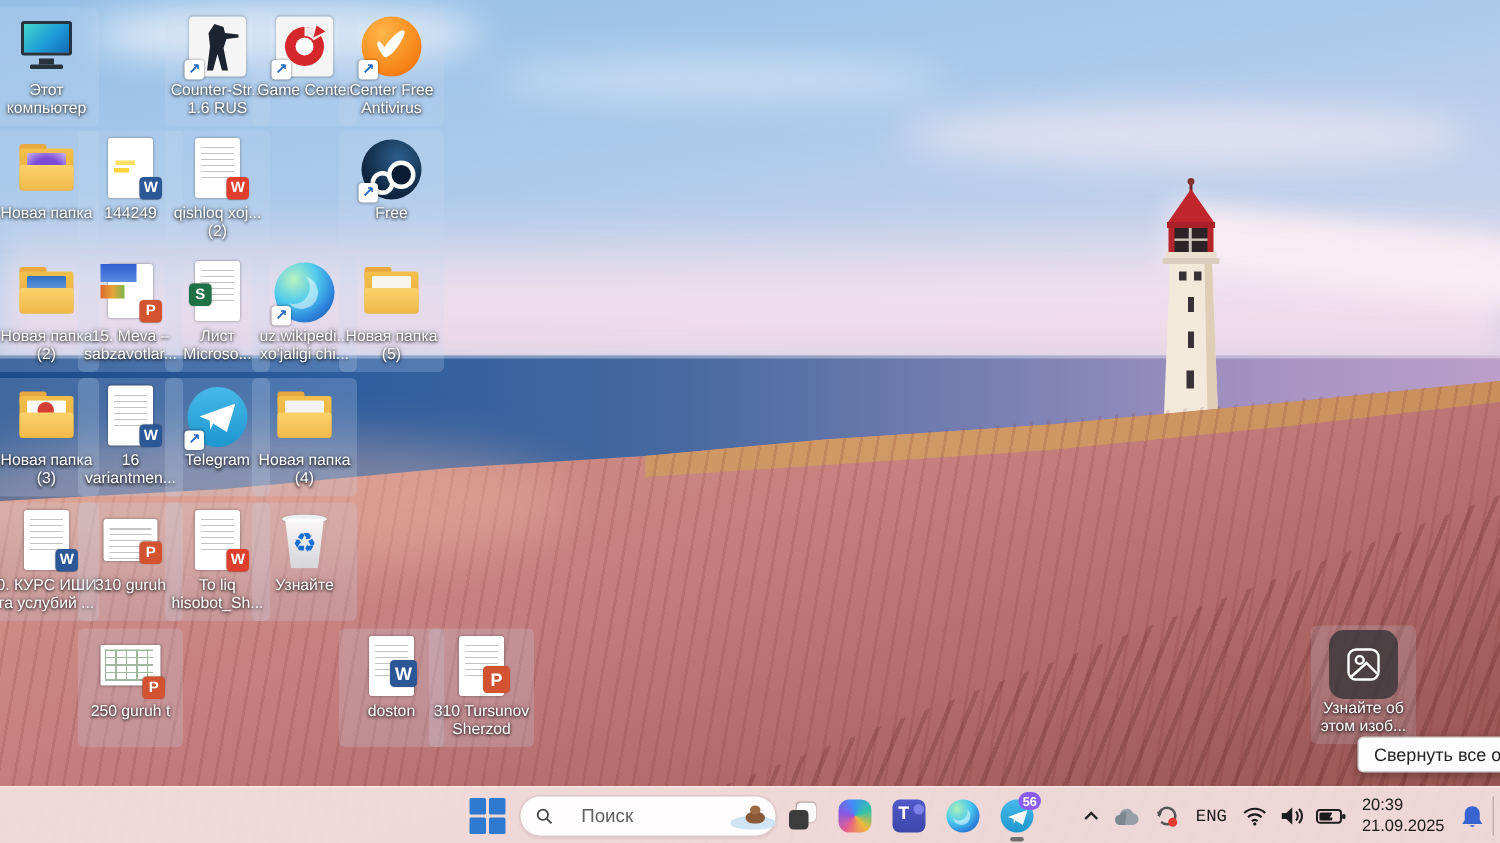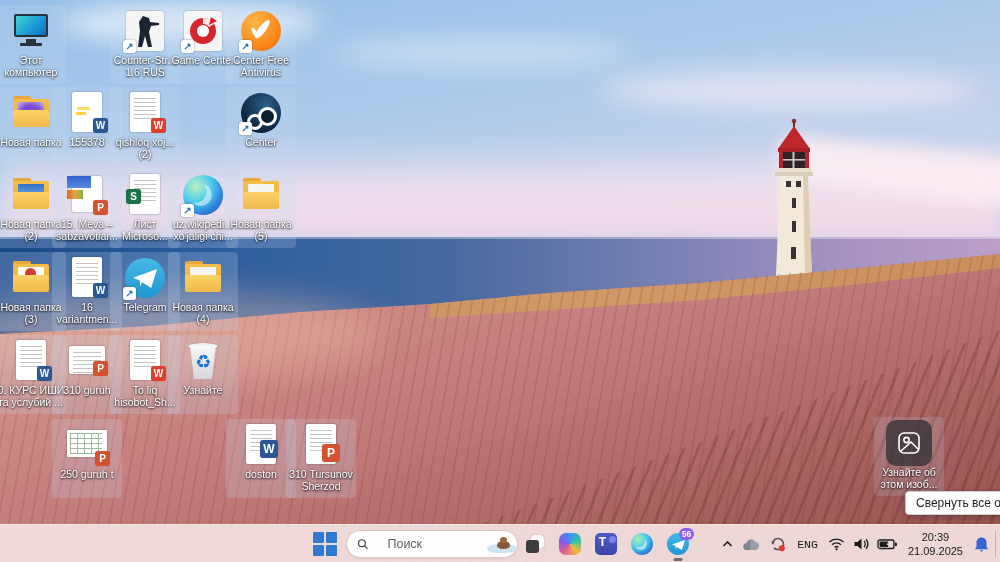--- a/index.html
+++ b/index.html
@@ -163,21 +163,21 @@
     box-shadow:inset -2px -3px 0 rgba(255,255,255,.5); }
   .tgb { width:22px; height:22px; border-radius:50%; background:linear-gradient(#46b9e9,#1e96cf); position:relative; }
   .tgb .plane { position:absolute; left:5px; top:7px; width:13px; height:10px; background:#fff;
     clip-path:polygon(0 46%,100% 0,76% 100%,38% 70%,30% 92%,28% 60%); }
   .tg-badge { position:absolute; top:3px; right:2px; min-width:15px; height:12px; border-radius:6px; background:#8b5cf6;
     color:#fff; font-size:8.5px; font-weight:bold; line-height:12px; text-align:center; padding:0 2px; z-index:3; }
   .run-line { position:absolute; bottom:2px; left:50%; transform:translateX(-50%); width:9px; height:3px; border-radius:2px; background:#6f6f6f; }
   .tray { position:absolute; right:0; top:0; height:38px; display:flex; align-items:center; gap:4px; padding-right:8px; }
   .titem { display:flex; align-items:center; justify-content:center; height:30px; padding:0 2px; border-radius:4px; }
   .lang { font-size:11.5px; color:#1b1b1b; padding:0 4px;font-family:Liberation Mono, monospace; }
-  .clock { font-size:11px; line-height:1.3; color:#1a1a1a; text-align:center; padding:0 4px; }
+  .clock { font-size:11px; line-height:1.3; color:#1a1a1a; text-align:left; padding:0 4px; }
   svg.tico { display:block; }
 </style>
 </head>
 <body>
 
 <div class="wall">
   <div class="sky"></div>
   <div class="cloud c1"></div>
   <div class="cloud c2"></div>
   <div class="cloud c3"></div>
@@ -259,35 +259,35 @@
       <span class="inner"></span>
       <span class="front"></span>
     </div>
   <div class="lbl">Новая папка</div>
 </div>
 <div class="icon-cell" style="left:52px;top:87px">
   <div class="glyph">
       <span class="page hl hl2"></span>
       <span class="badge badge-w"></span>
     </div>
-  <div class="lbl">155378</div>
+  <div class="lbl">144249</div>
 </div>
 <div class="icon-cell" style="left:110px;top:87px">
   <div class="glyph">
       <span class="page"></span>
       <span class="badge badge-wps"></span>
     </div>
   <div class="lbl">qishloq xoj... (2)</div>
 </div>
 <div class="icon-cell" style="left:226px;top:87px">
   <div class="glyph g-steam">
       <span class="ball"></span>
     <span class="sc-arrow"></span>
     </div>
-  <div class="lbl">Center</div>
+  <div class="lbl">Free</div>
 </div>
 
 <div class="icon-cell" style="left:-4px;top:169px">
   <div class="glyph g-folder f2">
       <span class="tab"></span>
       <span class="back"></span>
       <span class="inner"></span>
       <span class="front"></span>
     </div>
   <div class="lbl">Новая папка (2)</div>

